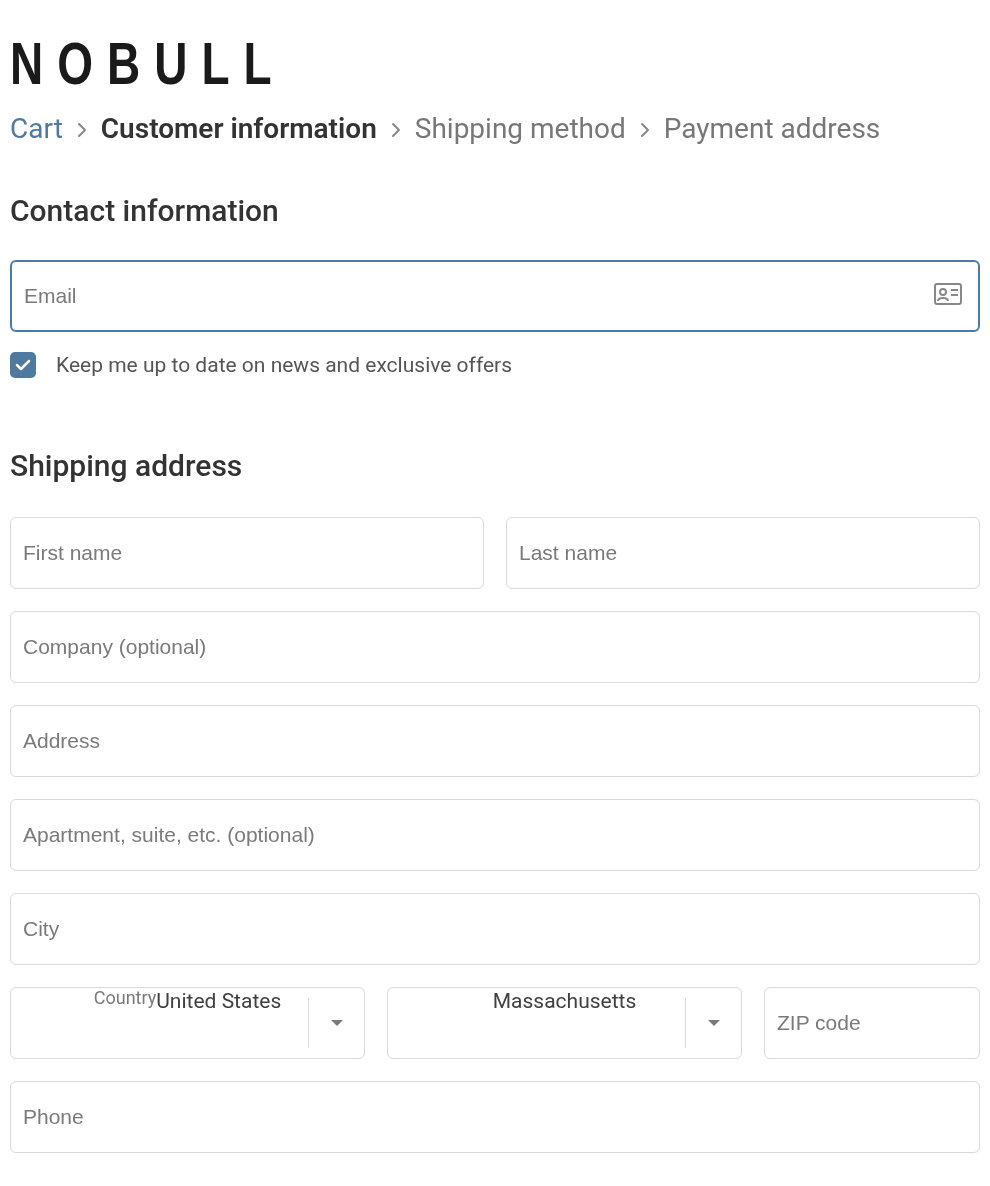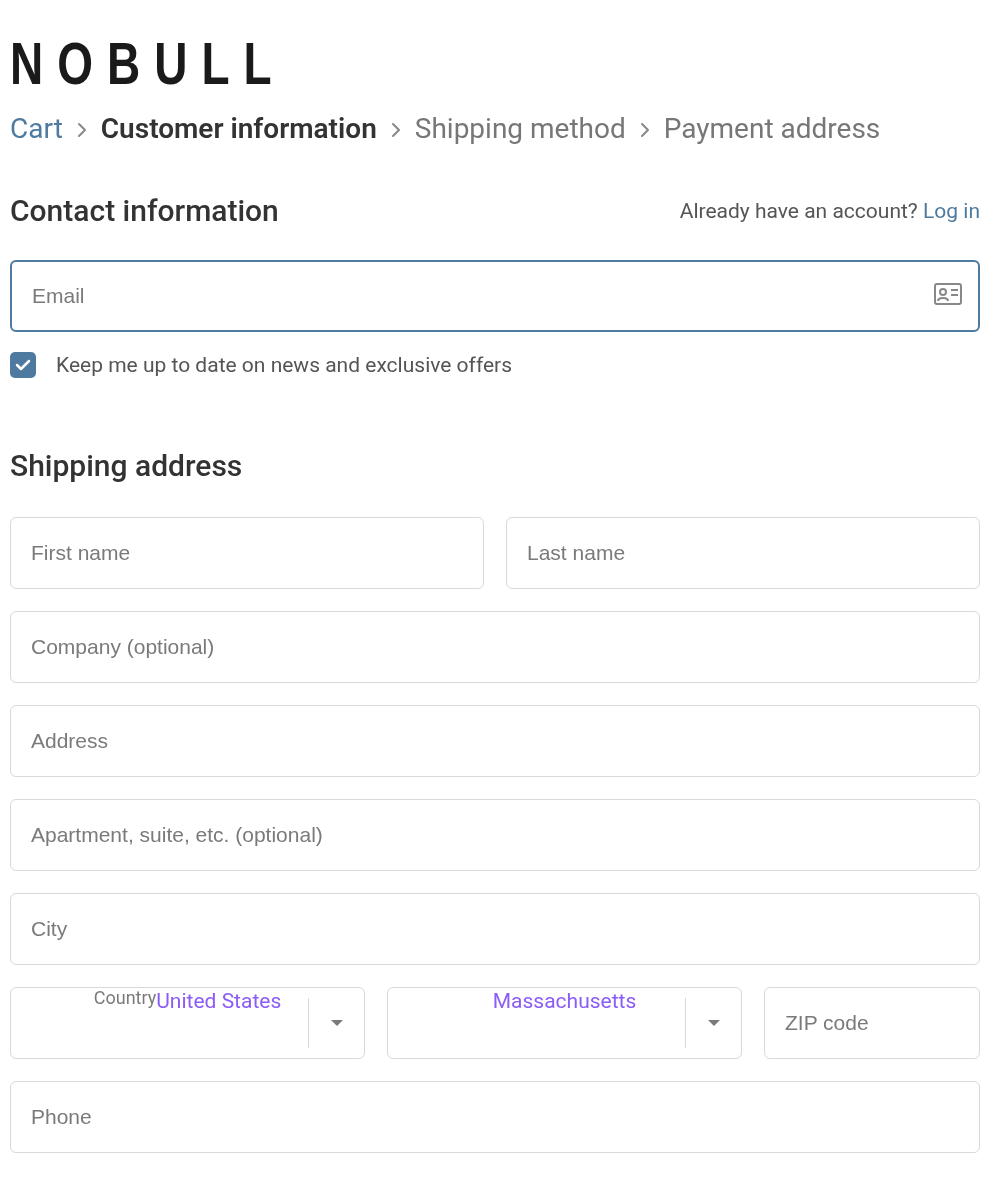--- a/index.html
+++ b/index.html
@@ -54,21 +54,21 @@
   }
   .field {
     position: relative;
     width: 100%;
   }
   .field input, .field .select-box {
     width: 100%;
     height: 72px;
     border: 1px solid #d9d9d9;
     border-radius: 6px;
-    padding: 0 20px;
+    padding: 0 12px;
     font-size: 21px;
     color: #333;
     background: #fff;
   }
   .field input::placeholder {
     color: #7a7a7a;
   }
   .field.focused input {
     border: 2px solid #4d7a9e;
     outline: none;
@@ -123,21 +123,21 @@
     position: relative;
     cursor: pointer;
   }
   .select-box .mini-label {
     font-size: 18px;
     color: #7a7a7a;
     line-height: 1.1;
   }
   .select-box .value {
     font-size: 21px;
-    color: #8b5cf6;
+    color: #404040;
     line-height: 1.3;
   }
   .select-box .divider-caret {
     position: absolute;
     right: 0;
     top: 10px;
     bottom: 10px;
     width: 56px;
     border-left: 1px solid #d9d9d9;
     display: flex;
@@ -179,24 +179,20 @@
   <span class="chev">
     <svg width="10" height="16" viewBox="0 0 10 16">
         <path d="M2 2 L8 8 L2 14" stroke="currentColor" stroke-width="2" fill="none" stroke-linecap="round" stroke-linejoin="round"></path>
       </svg>
   </span>
   <span class="step-upcoming">Payment address</span>
 </nav>
 
 <div class="section-header-row">
   <h2 class="section-title">Contact information</h2>
-  <div class="account-hint">
-    <span>Already have an account?</span>
-    <span class="login-link">Log in</span>
-  </div>
 </div>
 
 <div class="field focused email-row">
   <input type="email" placeholder="Email" style="">
   <span class="trailing-icon">
     <svg width="28" height="22" viewBox="0 0 28 22">
       <rect x="1" y="1" width="26" height="20" rx="2" fill="none" stroke="currentColor" stroke-width="2"></rect>
       <circle cx="9" cy="9" r="3" fill="none" stroke="currentColor" stroke-width="2"></circle>
       <path d="M4 18 C4 14 14 14 14 18" fill="none" stroke="currentColor" stroke-width="2"></path>
       <line x1="17" y1="7" x2="24" y2="7" stroke="currentColor" stroke-width="2"></line>

